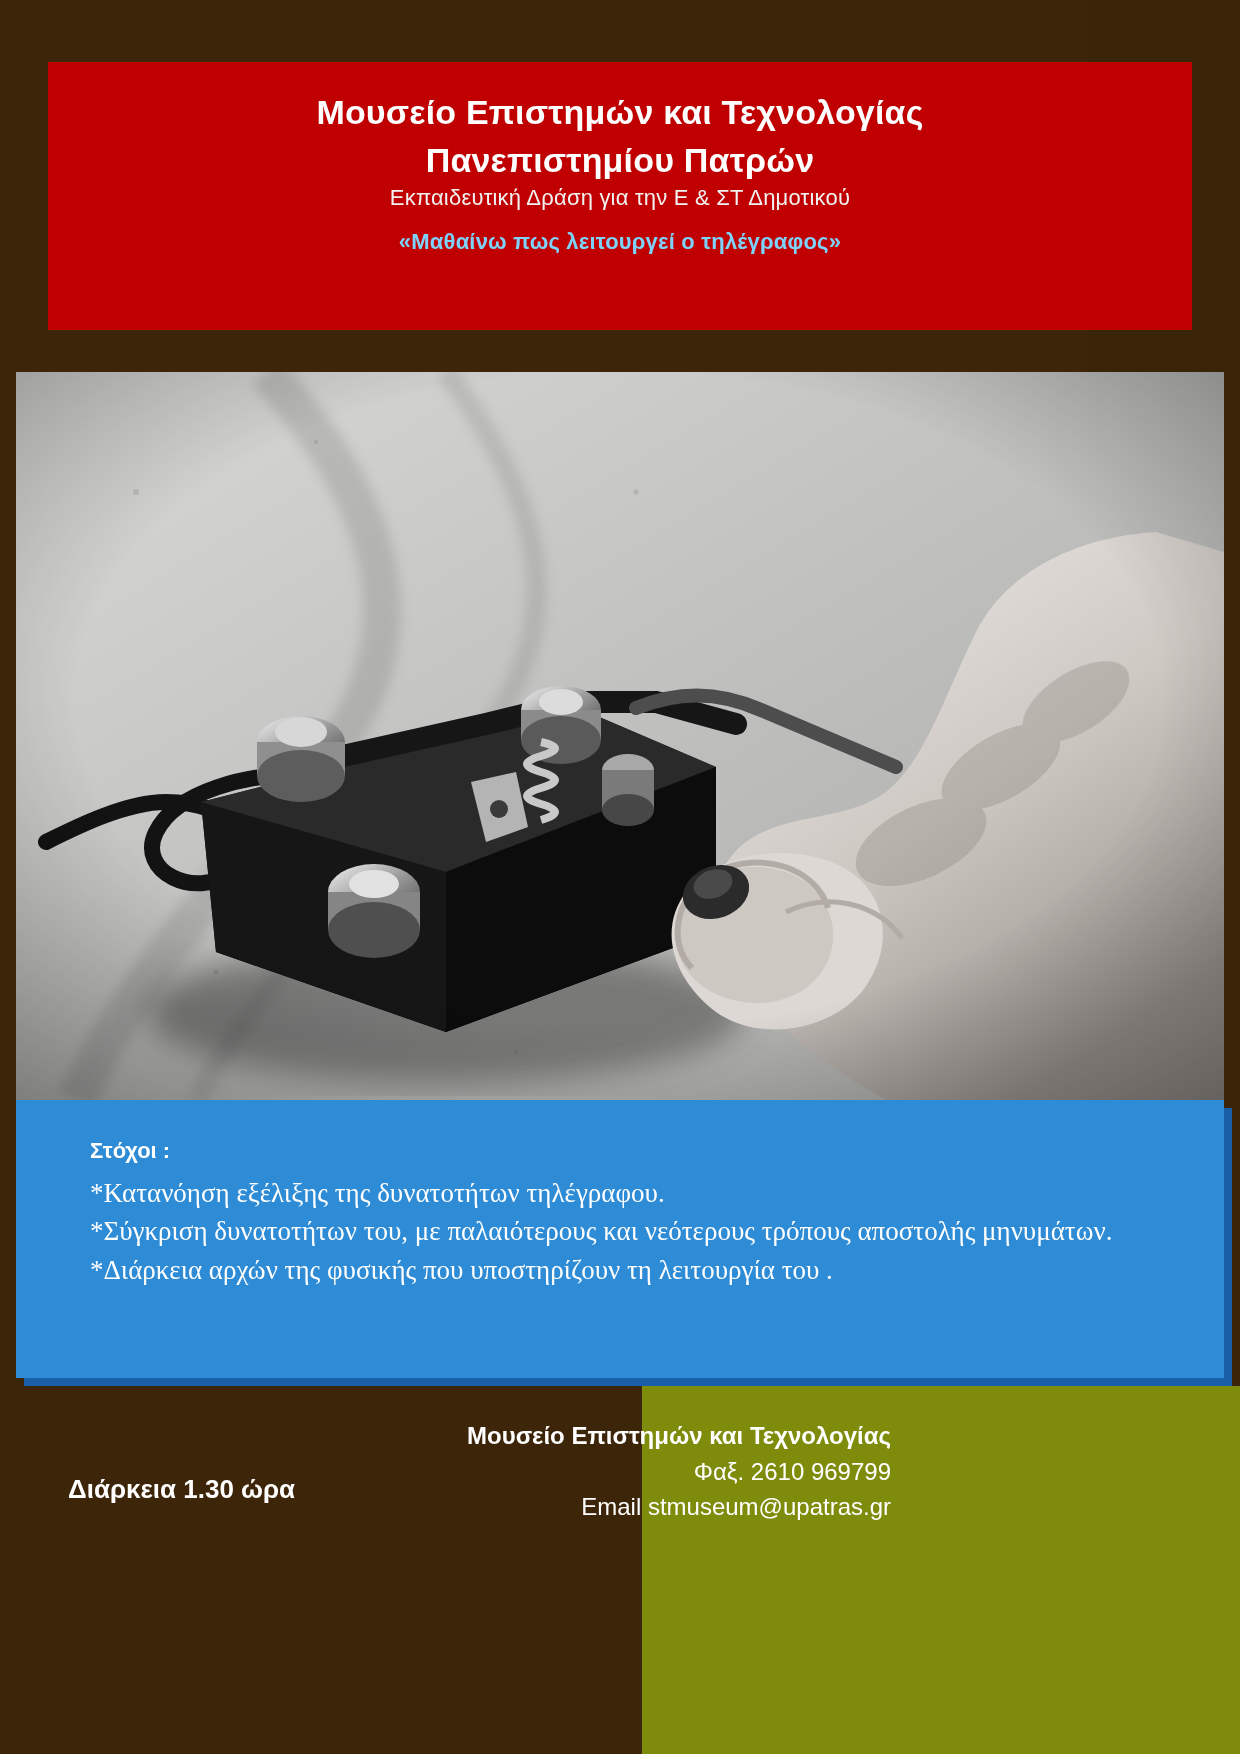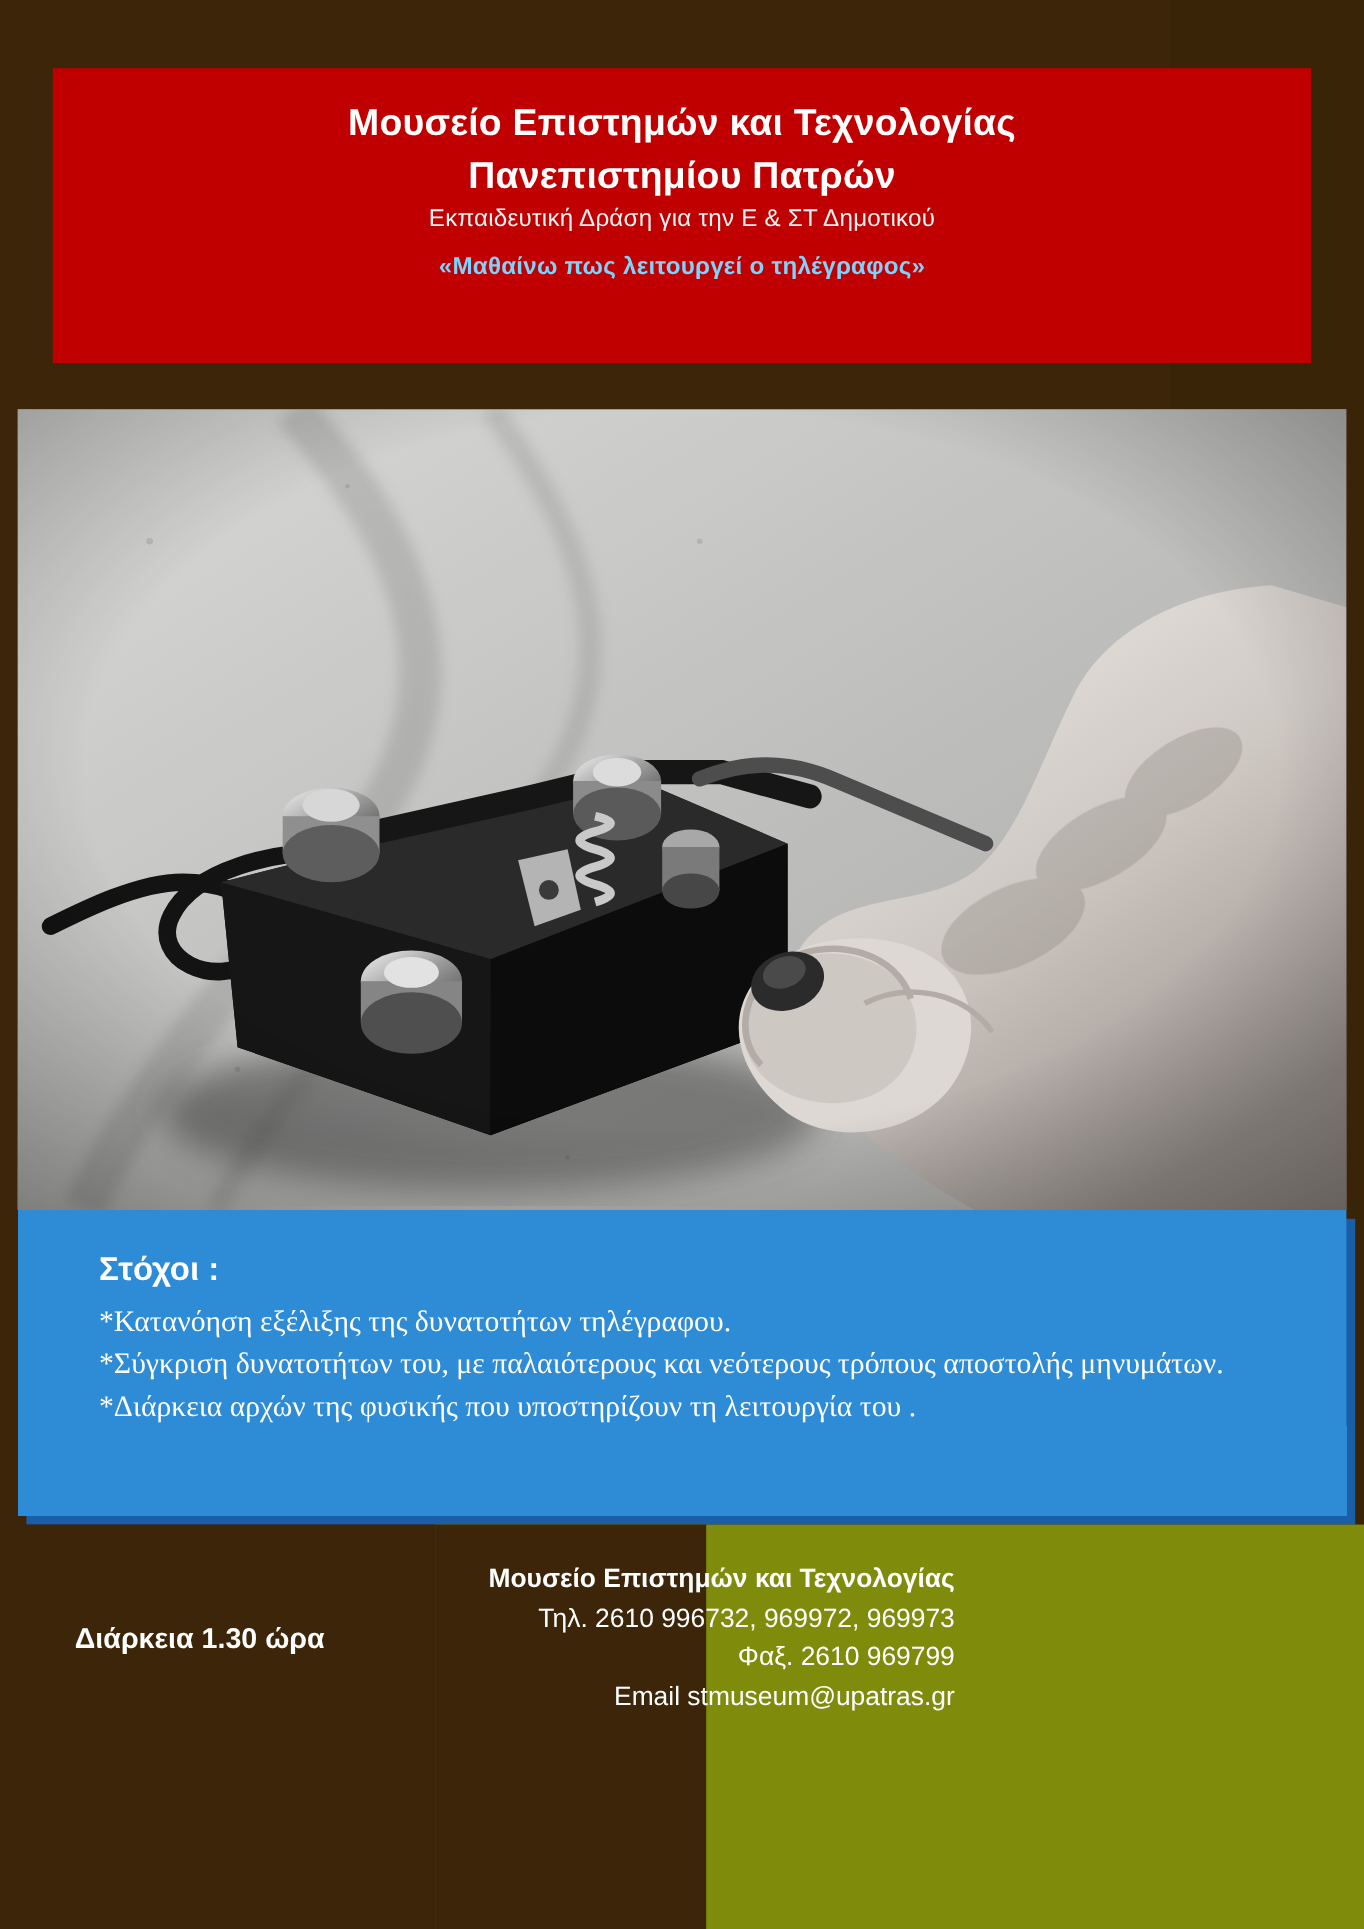--- a/index.html
+++ b/index.html
@@ -15,20 +15,21 @@
     position: relative;
   }
 
   
   .poster {
     position: absolute;
     left: 0; top: 0;
     width: 1064px;
     height: 1754px;
     background: #3d2509;
+    padding-left: 23px;
   }
 
   
   .header-band {
     position: absolute;
     left: 48px;
     top: 62px;
     width: 1144px;
     height: 268px;
     background: #c00000;
@@ -83,21 +84,21 @@
     left: 16px;
     top: 1100px;
     width: 1208px;
     height: 278px;
     background: #2e8bd6;
     box-sizing: border-box;
     padding: 38px 56px 0 74px;
   }
   .obj-title {
     color: #ffffff;
-    font-size: 30px;
+    font-size: 22px;
     font-weight: bold;
     margin-bottom: 10px;
   }
   .obj-line {
     color: #ffffff;
     font-family: "Liberation Serif", serif;
     font-size: 27px;
     line-height: 1.42;
   }
 
@@ -283,18 +284,17 @@
     <div class="obj-line">*Σύγκριση δυνατοτήτων του, με παλαιότερους και νεότερους τρόπους αποστολής μηνυμάτων.</div>
     <div class="obj-line">*Διάρκεια  αρχών της φυσικής που υποστηρίζουν τη λειτουργία του .</div>
   </div>
 
   <div class="bottom-olive"></div>
   <div class="bottom-mid"></div>
   <div class="bottom-left"></div>
   <div class="duration">Διάρκεια 1.30 ώρα</div>
   <div class="contact">
     <div class="bold">Μουσείο Επιστημών και Τεχνολογίας</div>
-    <div>Τηλ. 2610 996732, 969972, 969973</div>
     <div>Φαξ. 2610 969799</div>
     <div>Email stmuseum@upatras.gr</div>
   </div>
 
 </div>
 
 </body></html>

